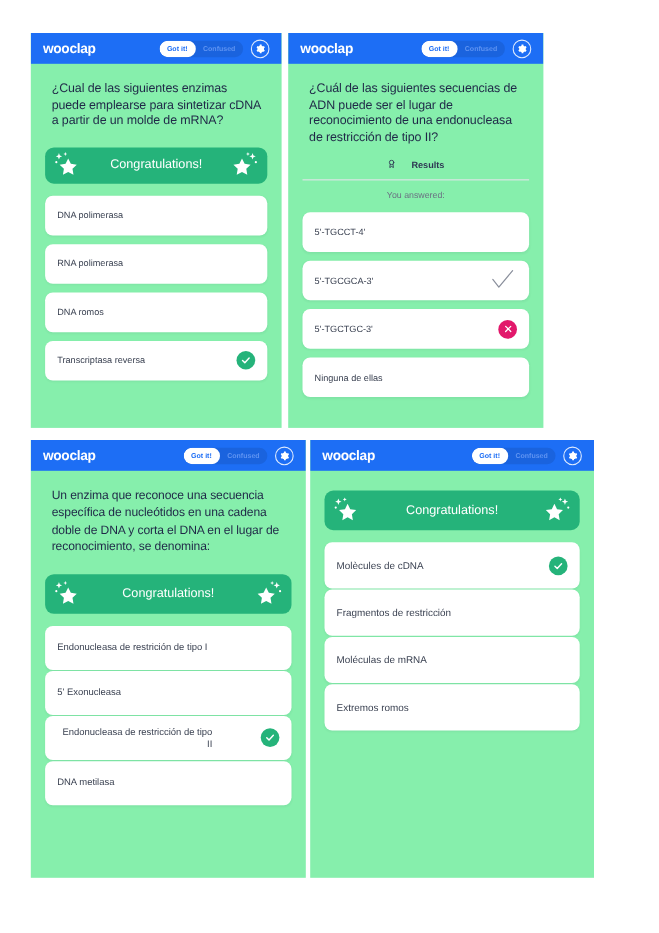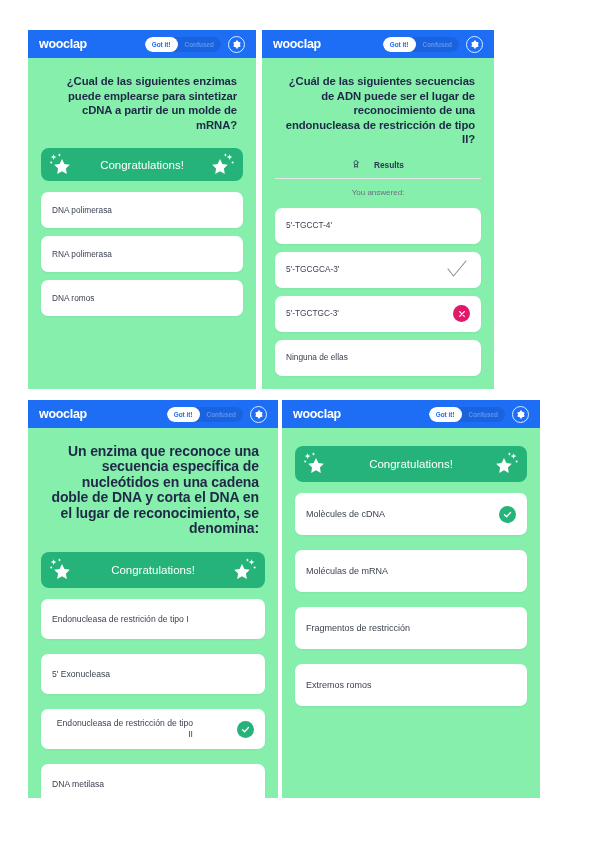--- a/index.html
+++ b/index.html
@@ -79,24 +79,24 @@
 
   
   .pbody{
     flex:1 1 auto;
     padding:0 13px;
     box-sizing:border-box;
     overflow:hidden;
   }
   .question{
     color:#1f2847;
-    font-weight:bold;
+    font-weight:normal;
     font-size:11.3px;
     line-height:14.6px;
-    text-align:right;
+    text-align:left;
     padding:16px 6px 0 6px;
     letter-spacing:-0.1px;
   }
 
   
   .congrats{
     margin:16px 0 0 0;
     background:#25b37a;
     border-radius:8px;
     height:33px;
@@ -175,22 +175,22 @@
     width:26px;height:22px;
     flex:0 0 auto;
   }
 
   
   #panel1{left:28px;  top:30px;  width:228px; height:359px;}
   #panel2{left:262px; top:30px;  width:232px; height:359px;}
   #panel3{left:28px;  top:400px; width:250px; height:398px;}
   #panel4{left:282px; top:400px; width:258px; height:398px;}
 
-  #panel3 .question,#panel4 .question{font-size:14px;line-height:15.4px;}
-  #panel3 .opt,#panel4 .opt{height:40px;margin-bottom:15px;gap:44px;}
+  #panel3 .question,#panel4 .question{font-size:11px;line-height:15.4px;}
+  #panel3 .opt,#panel4 .opt{height:40px;margin-bottom:1px;gap:44px;}
   #panel4 .opt{height:42px;}
   #panel3 .opt-label,#panel4 .opt-label{font-size:8.6px;}
   #panel4 .opt-label{font-size:9px;}
   #panel3 .congrats,#panel4 .congrats{height:36px;}
   #panel4 .congrats{margin-top:18px;}
 </style>
 </head>
 <body>
 
 <div class="stage">
@@ -236,20 +236,28 @@
       <div class="opts">
         <div class="opt">
           <span class="opt-label">DNA polimerasa</span>
         </div>
         <div class="opt">
           <span class="opt-label">RNA polimerasa</span>
         </div>
         <div class="opt">
           <span class="opt-label">DNA romos</span>
         </div>
+        <div class="opt">
+          <span class="opt-label">Transcriptasa reversa</span>
+          <span class="badge ok">
+            <svg width="9" height="9" viewBox="0 0 24 24" fill="none" stroke="#ffffff" stroke-width="3.5" stroke-linecap="round" stroke-linejoin="round">
+                <path d="M4 12.5l5.5 5.5L20 6.5"></path>
+              </svg>
+          </span>
+        </div>
       </div>
     </div>
   </div>
 
   <div class="panel" id="panel2">
     <div class="hdr">
       <div class="brand">wooclap</div>
       <div class="hdr-right">
         <div class="toggle">
           <span class="seg on">Got it!</span>
@@ -406,25 +414,25 @@
       <div class="opts">
         <div class="opt">
           <span class="opt-label">Molècules de cDNA</span>
           <span class="badge ok">
             <svg width="9" height="9" viewBox="0 0 24 24" fill="none" stroke="#ffffff" stroke-width="3.5" stroke-linecap="round" stroke-linejoin="round">
                 <path d="M4 12.5l5.5 5.5L20 6.5"></path>
               </svg>
           </span>
         </div>
         <div class="opt">
+          <span class="opt-label">Fragmentos de restricción</span>
+        </div>
+        <div class="opt">
           <span class="opt-label">Moléculas de mRNA</span>
         </div>
         <div class="opt">
-          <span class="opt-label">Fragmentos de restricción</span>
-        </div>
-        <div class="opt">
           <span class="opt-label">Extremos romos</span>
         </div>
       </div>
     </div>
   </div>
 
 </div>
 
 </body></html>

